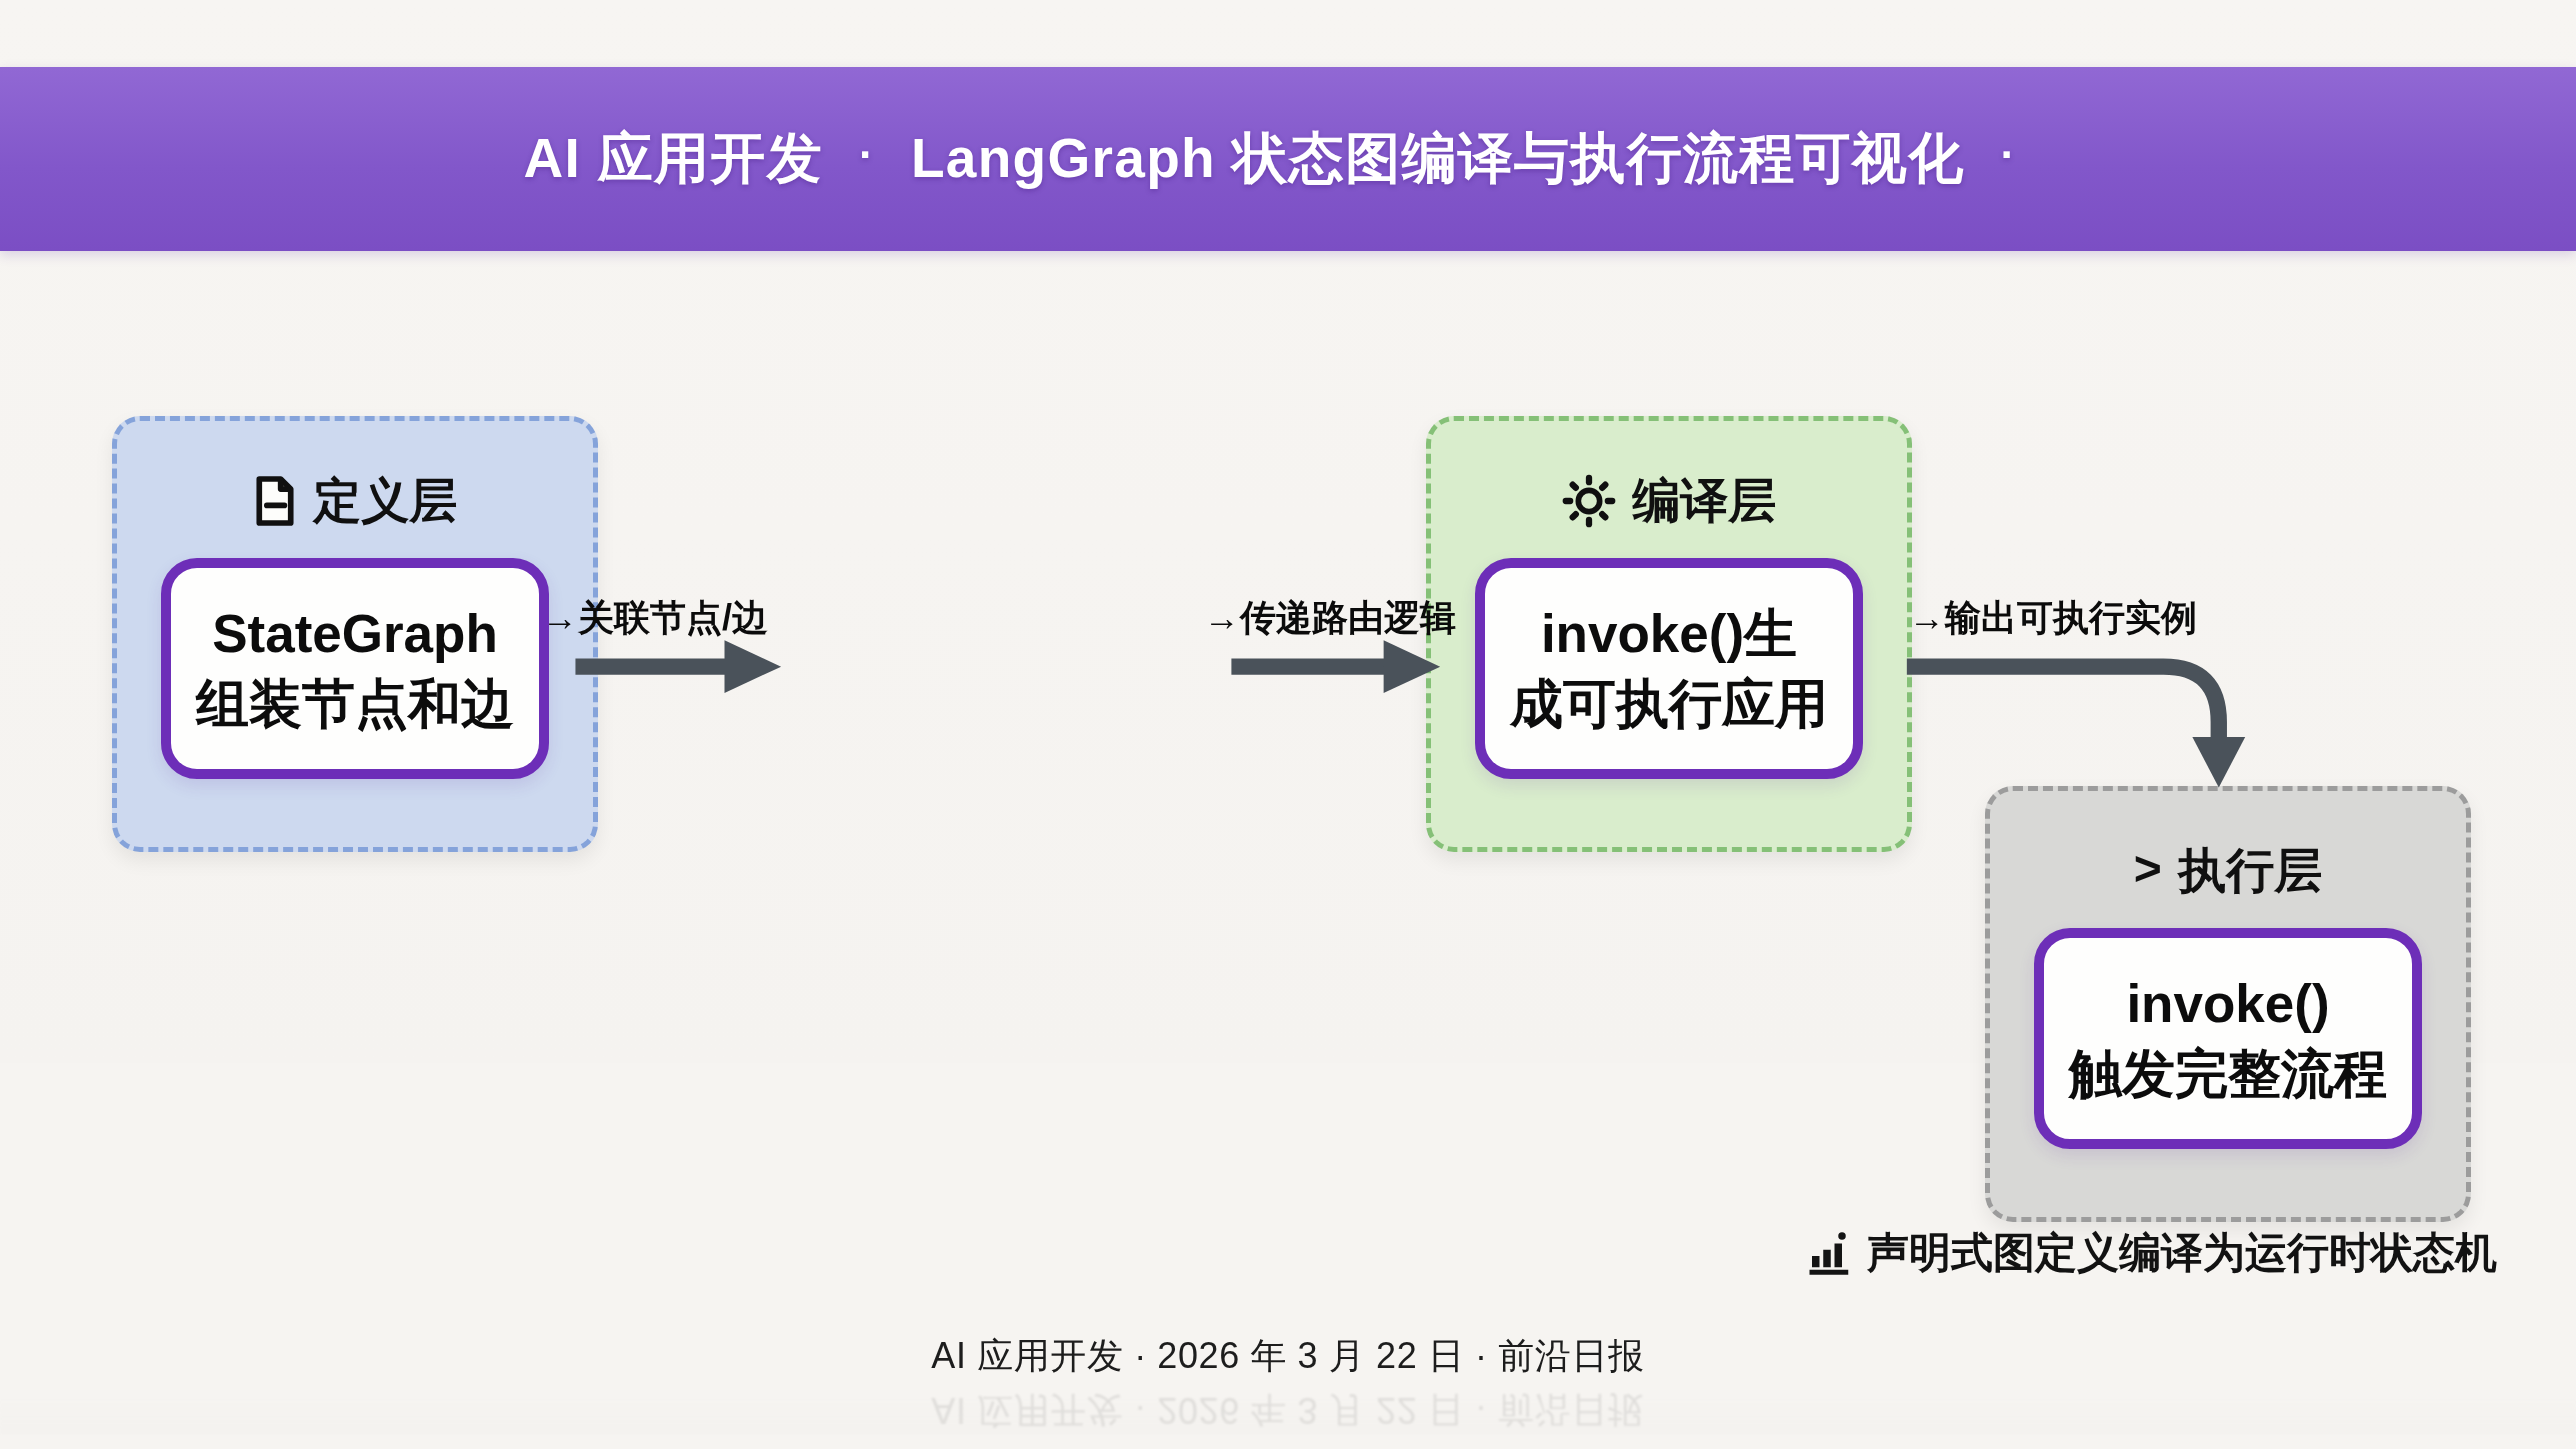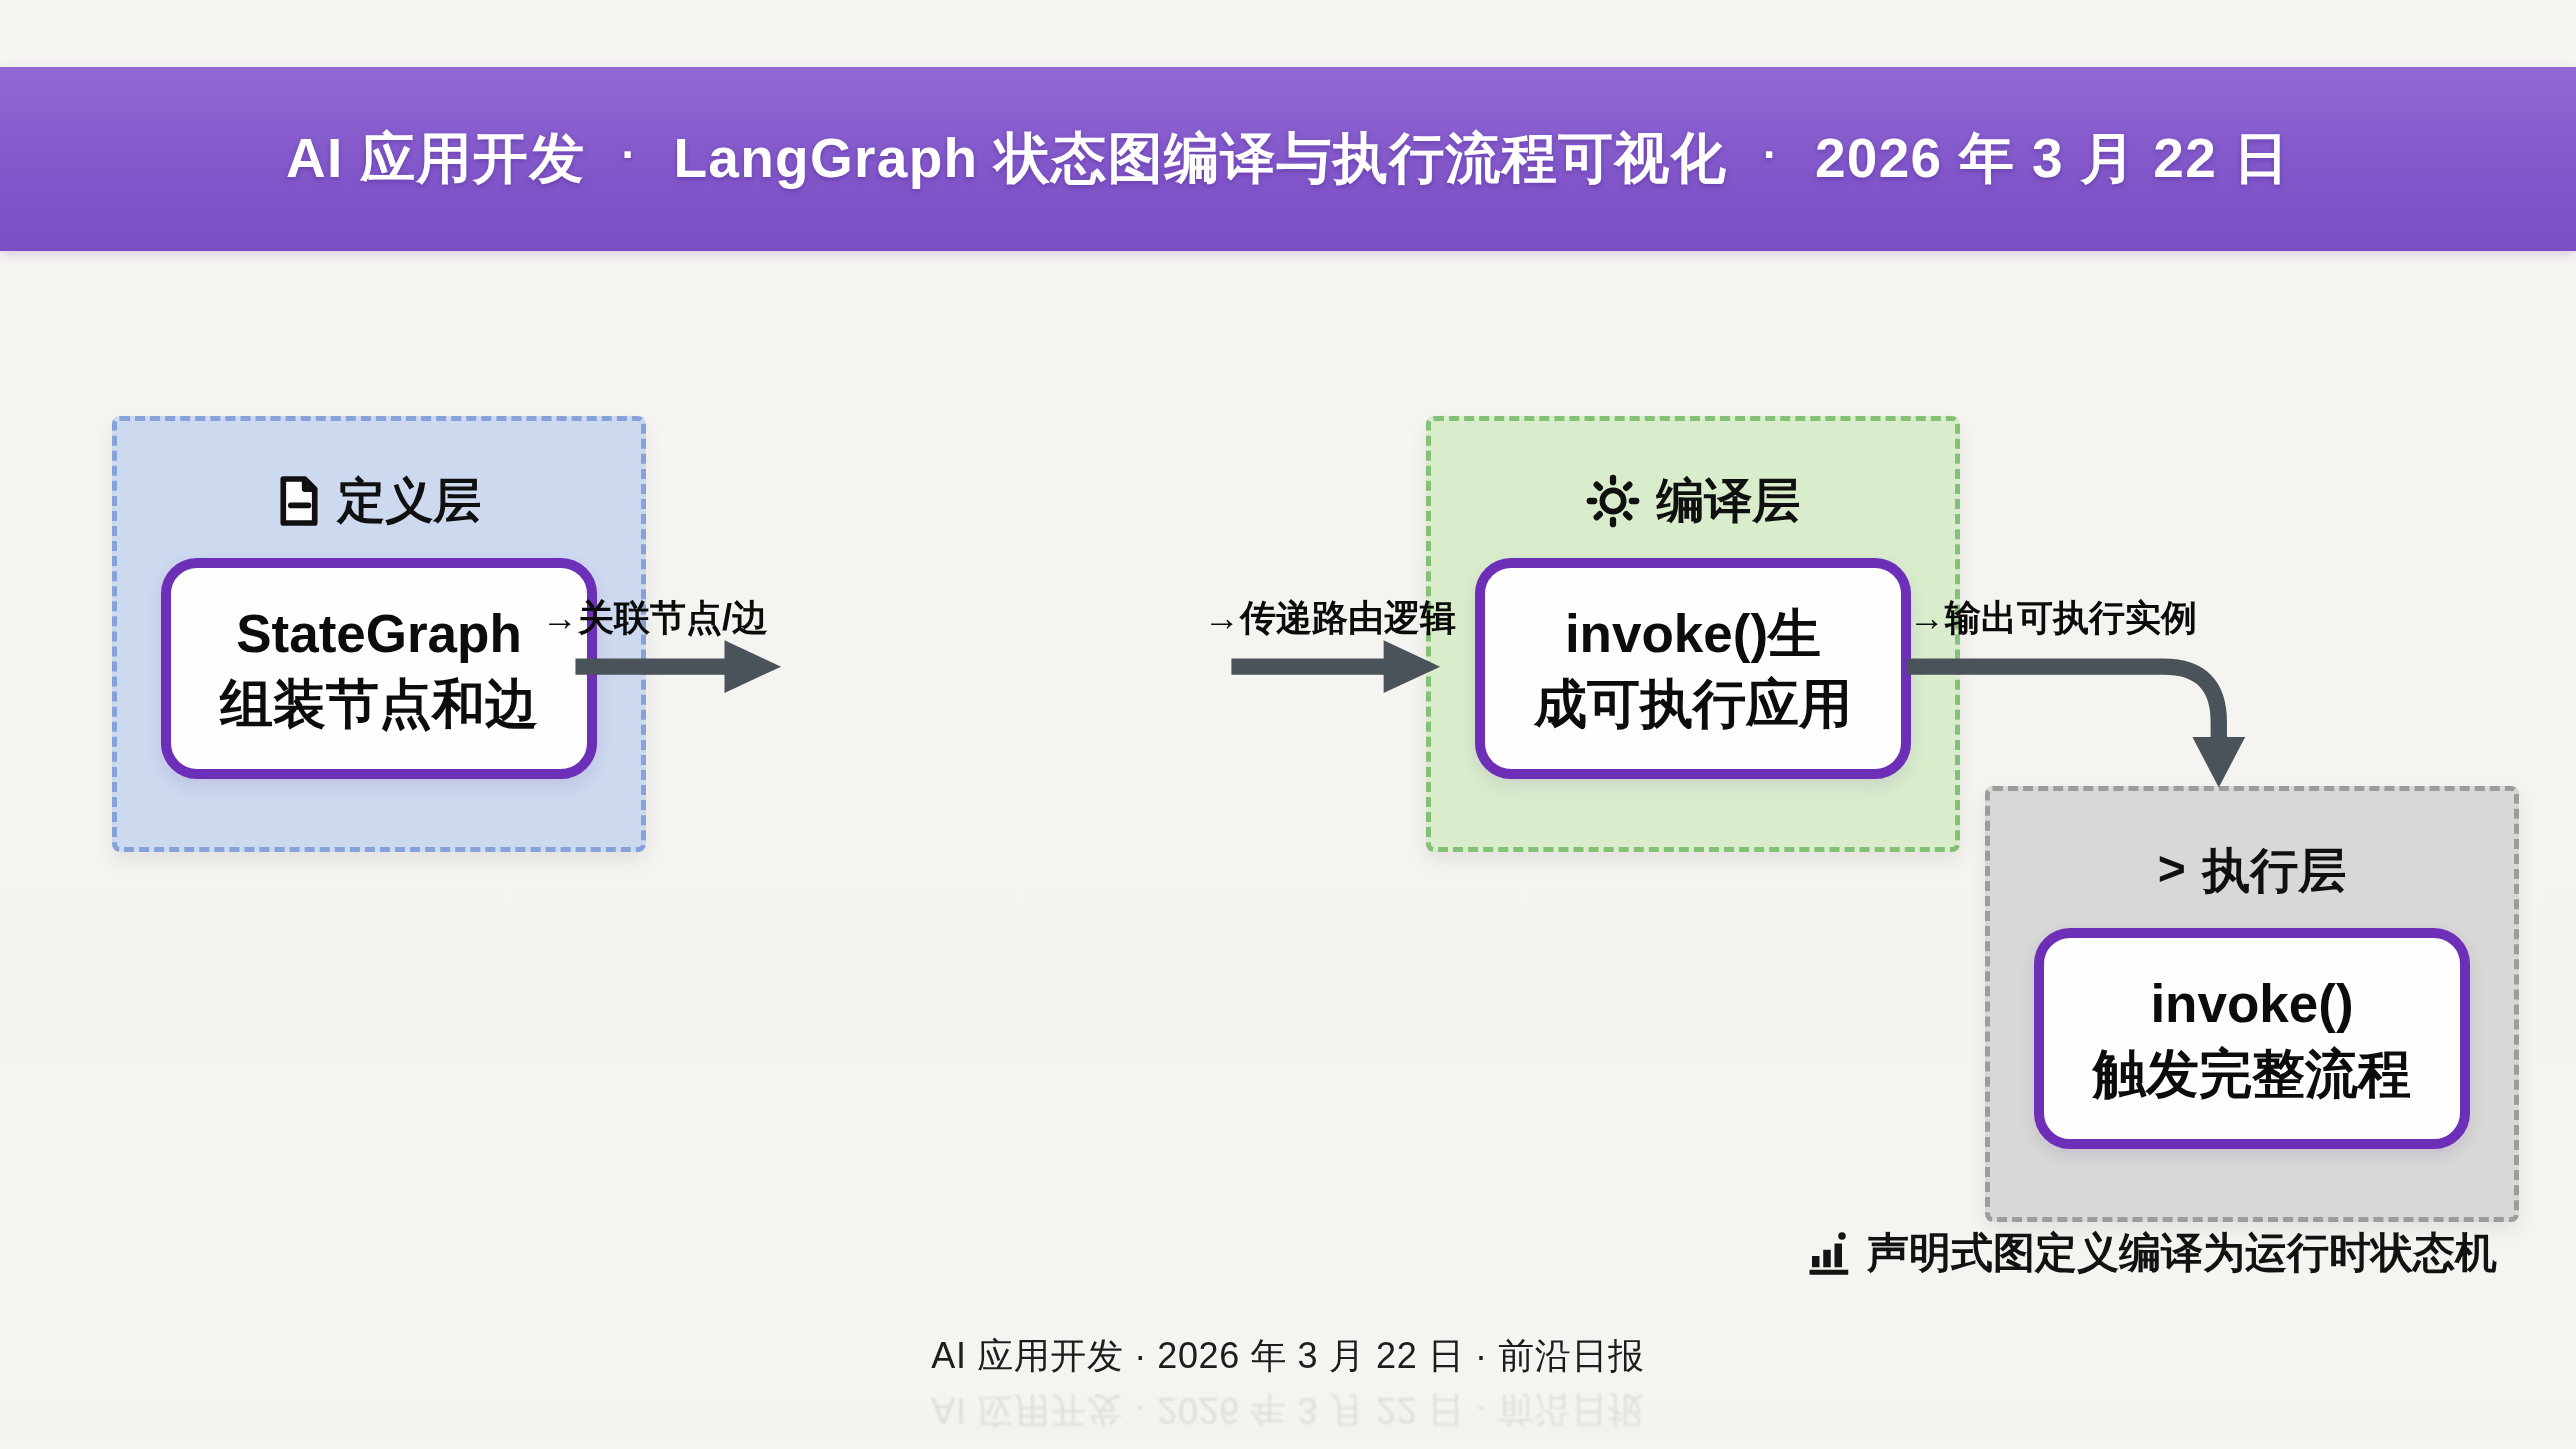--- a/index.html
+++ b/index.html
@@ -18,25 +18,24 @@
     background:linear-gradient(180deg,#9168d4 0%,#8257ca 55%,#7b4ec4 100%);
     display:flex;align-items:center;justify-content:center;
     color:#ffffff;font-size:55px;font-weight:700;letter-spacing:1.3px;
     text-shadow:0 1.9px 5px rgba(60,20,120,.35);
     box-shadow:0 3.8px 11.3px rgba(90,50,160,.18);
   }
   .topbar .sep{display:inline-block;margin:0 36px;font-size:44px;transform:translateY(-3.8px);}
 
   
   .stage{
-    position:absolute;width:476px;height:426px;border-radius:8px;
+    position:absolute;width:476px;height:426px;border-radius:28px;
     background:var(--fill,#ddd);
     border:5.7px dashed var(--dash,#999);
     box-shadow:0 8.8px 19px rgba(0,0,0,.07);
-    padding-left:48px;
   }
   .stage--definition{left:112px;top:416px;}
   .stage--routing{left:769px;top:416px;}
   .stage--compile{left:1426px;top:416px;}
   .stage--execution{left:1985px;top:786px;}
   .stage__title{
     position:absolute;left:0;right:0;top:45px;height:69px;
     display:flex;align-items:center;justify-content:center;gap:16.4px;
     color:#101010;font-size:48px;font-weight:700;
   }
@@ -82,21 +81,20 @@
 </head>
 <body>
 
 <div class="canvas">
 
   <header class="topbar">
     <span>AI 应用开发</span>
     <span class="sep">·</span>
     <span>LangGraph 状态图编译与执行流程可视化</span>
     <span class="sep">·</span>
-    <span>2026 年 3 月 22 日</span>
   </header>
 
   <section class="stage stage--definition" style="--fill: #cdd9ef; --dash: #85a3da;">
     <div class="stage__title">
       <span class="icon">
         <svg width="44" height="52" viewBox="0 0 70 82">
           <path d="M10 6 h34 l16 16 v54 h-50 z" fill="#fdfdfb" stroke="#101010" stroke-width="9" stroke-linejoin="round"></path>
           <path d="M44 6 v16 h16" fill="none" stroke="#101010" stroke-width="9" stroke-linejoin="round"></path>
           <line x1="22" y1="48" x2="50" y2="48" stroke="#101010" stroke-width="9" stroke-linecap="round"></line>
         </svg>

